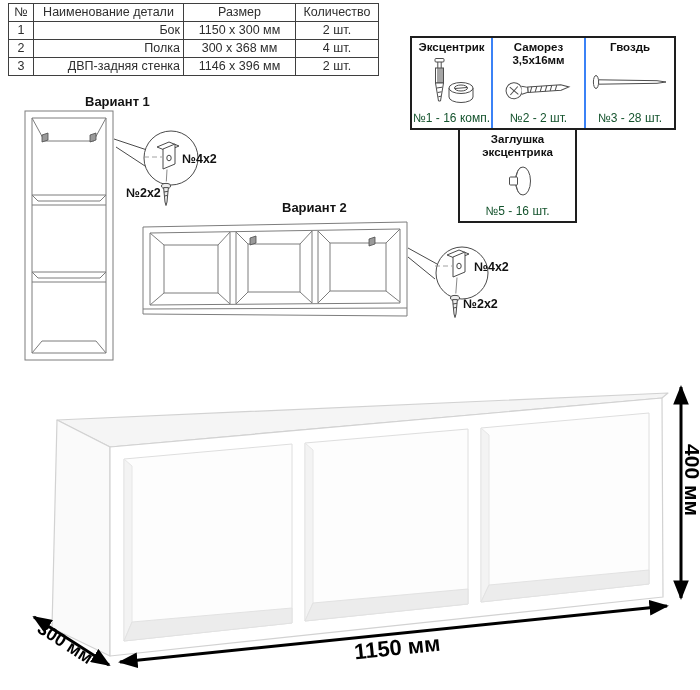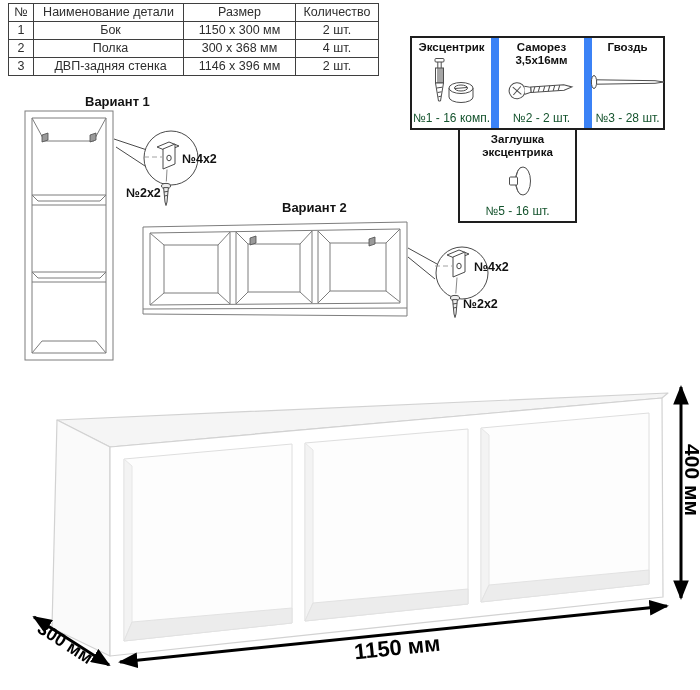--- a/index.html
+++ b/index.html
@@ -4,29 +4,29 @@
 <style>
   html,body{margin:0;padding:0;background:#fff;}
   .sheet{position:relative;width:700px;height:690px;background:#ffffff;
          font-family:"Liberation Sans",sans-serif;overflow:hidden;color:#222;}
 
   
   table.parts{position:absolute;left:8px;top:3px;width:370px;border-collapse:collapse;
               table-layout:fixed;font-size:12.5px;color:#2e2e2e;background:#fff;}
   table.parts td,table.parts th{border:1.6px solid #3f3f3f;height:17px;line-height:17px;
               padding:0 3px;text-align:center;font-weight:normal;white-space:nowrap;overflow:hidden;}
-  table.parts td.name{text-align:center;padding-left:7px;}
+  table.parts td.name{text-align:right;padding-left:7px;}
 
   
   .hw-row{position:absolute;display:flex;background:#fff;border:2px solid #1e1e1e;box-sizing:border-box;}
   .hw-row1{left:410px;top:36px;height:94px;}
   .hw-row2{left:458px;top:128px;height:95px;}
   .hw-cell{display:flex;flex-direction:column;align-items:center;box-sizing:border-box;
            padding:3px 2px 3px;background:#fff;}
-  .hw-cell + .hw-cell{border-left:8px solid #3b82f6;}
+  .hw-cell + .hw-cell{border-left:2px solid #3b82f6;}
   .hw-title{font-weight:bold;font-size:11.5px;line-height:1.13;text-align:center;color:#101010;}
   .hw-icon{flex:1;display:flex;align-items:center;justify-content:center;}
   .hw-qty{font-weight:normal;font-size:12px;color:#14532d;white-space:nowrap;}
 
   .variant-title{position:absolute;font-weight:bold;font-size:13px;color:#141414;margin-left:48px;}
   .abs{position:absolute;}
   svg text.co-label{font-family:"Liberation Sans",sans-serif;font-weight:bold;font-size:12.5px;fill:#111;}
   svg text.dim{font-family:"Liberation Sans",sans-serif;font-weight:bold;fill:#000;}
 </style>
 </head>
@@ -109,21 +109,21 @@
               <line x1="35" y1="17.3" x2="33" y2="22.7"></line>
             <line x1="40" y1="17.3" x2="38" y2="22.7"></line>
               <line x1="45" y1="17.3" x2="43" y2="22.7"></line>
             <line x1="50" y1="17.3" x2="48" y2="22.7"></line>
               <line x1="55" y1="17.3" x2="53" y2="22.7"></line>
           </g>
         </svg>
       </div>
       <div class="hw-qty">№2 - 2 шт.</div>
     </div>
-    <div class="hw-cell" style="width:79px">
+    <div class="hw-cell" style="width:90px">
       <div class="hw-title">Гвоздь</div>
       <div class="hw-icon">
         <svg width="78" height="22" viewBox="0 0 78 22">
           <g stroke="#4d4d4d" fill="#fff" stroke-width="1">
             <ellipse cx="5" cy="11" rx="2.6" ry="6.5"></ellipse>
             <path d="M7.6,8.8 L66,9.7 L75,11 L66,12.3 L7.6,13.2 Z"></path>
           </g>
         </svg>
       </div>
       <div class="hw-qty">№3 - 28 шт.</div>

